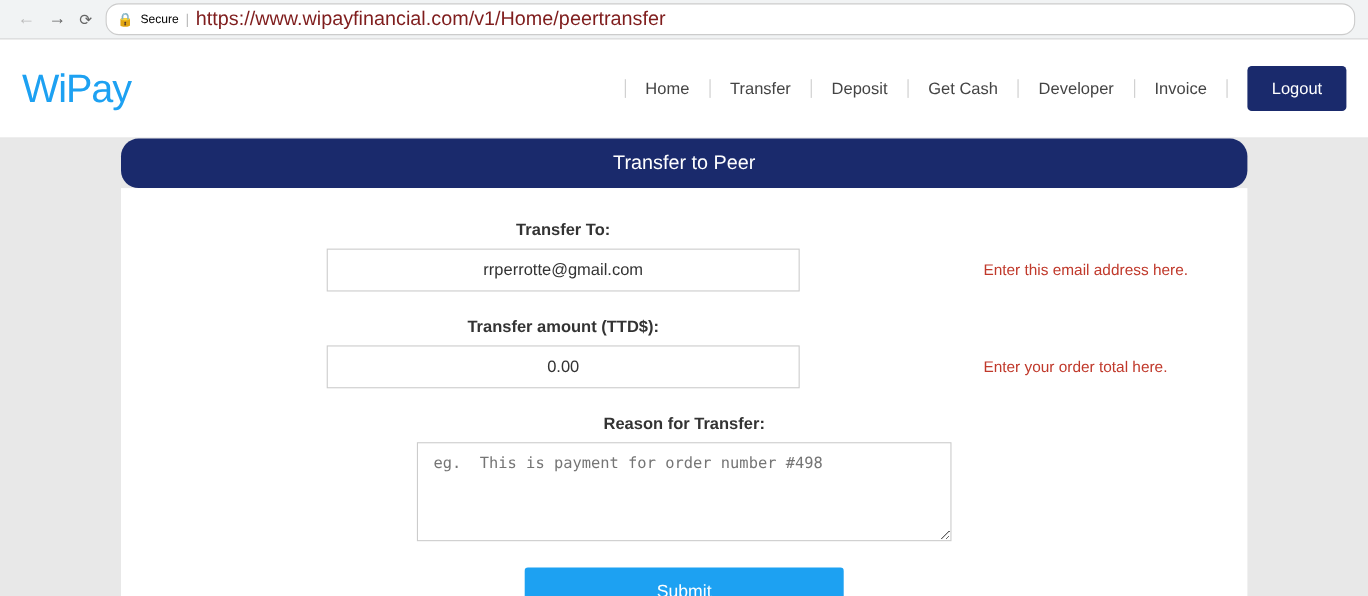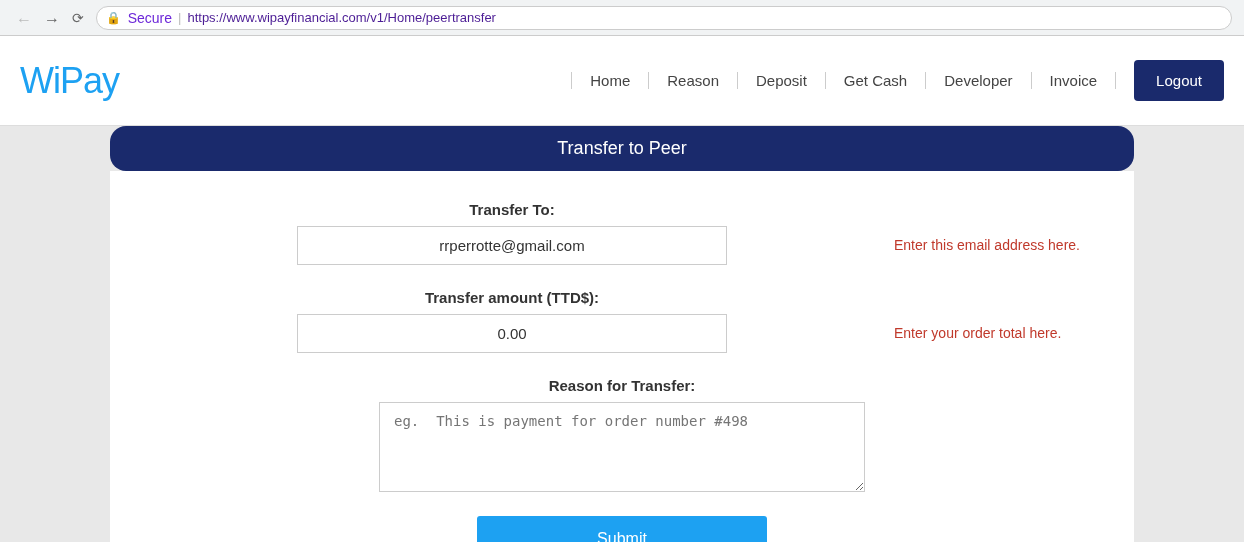--- a/index.html
+++ b/index.html
@@ -32,23 +32,23 @@
       align-items: center;
       background: white;
       border: 1px solid #ccc;
       border-radius: 12px;
       padding: 3px 10px;
       font-size: 13px;
       color: #333;
       gap: 6px;
     }
     .secure-icon { color: #1a8a1a; font-size: 12px; }
-    .secure-text { color: #6d28d9; font-size: 14px; font-weight: 500; }
+    .secure-text { color: #000000; font-size: 11px; font-weight: 500; }
     .sep { color: #bbb; }
-    .url-text { color: #4c1d95; font-size: 13px; }
+    .url-text { color: #7f1d1d; font-size: 18px; }
 
     
     .page { background: #e8e8e8; min-height: 506px; }
 
     
     .navbar {
       background: white;
       padding: 0 20px;
       display: flex;
       align-items: center;
@@ -195,21 +195,21 @@
     <span class="url-text">https://www.wipayfinancial.com/v1/Home/peertransfer</span>
   </div>
 </div>
 
 <div class="page">
 
   <div class="navbar">
     <div class="logo">WiPay</div>
     <div class="nav-links">
       <a class="nav-link">Home</a>
-      <a class="nav-link">Reason</a>
+      <a class="nav-link">Transfer</a>
       <a class="nav-link">Deposit</a>
       <a class="nav-link">Get Cash</a>
       <a class="nav-link">Developer</a>
       <a class="nav-link">Invoice</a>
     </div>
     <button class="logout-btn">Logout</button>
   </div>
 
   <div class="content">
     <div class="section-header">Transfer to Peer</div>

